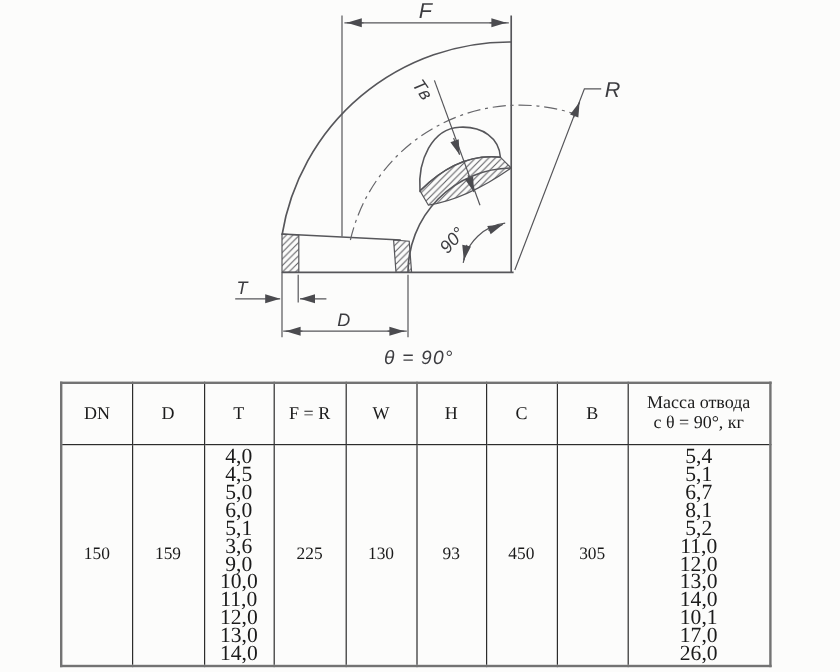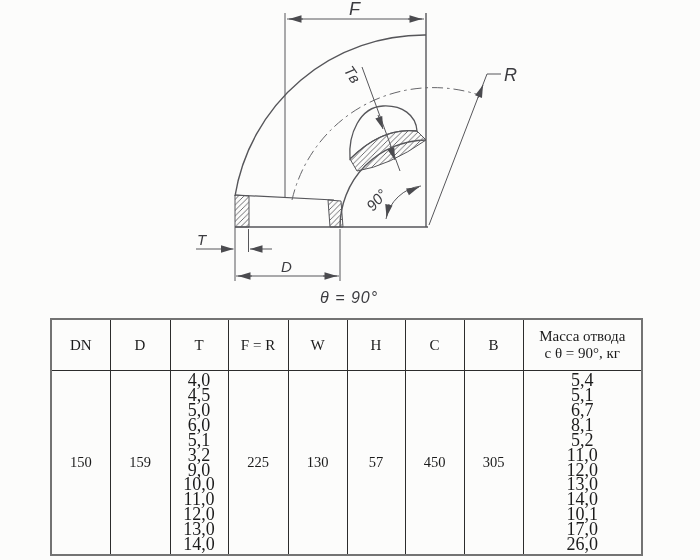--- a/index.html
+++ b/index.html
@@ -141,32 +141,32 @@
   <tr class="body-row">
     <td>150</td>
     <td>159</td>
     <td>
       <div class="vlist">
         <div>4,0</div>
         <div>4,5</div>
         <div>5,0</div>
         <div>6,0</div>
         <div>5,1</div>
-        <div>3,2</div>
+        <div>3,6</div>
         <div>9,0</div>
         <div>10,0</div>
         <div>11,0</div>
         <div>12,0</div>
         <div>13,0</div>
         <div>14,0</div>
       </div>
     </td>
     <td>225</td>
     <td>130</td>
-    <td>57</td>
+    <td>93</td>
     <td>450</td>
     <td>305</td>
     <td>
       <div class="vlist">
         <div>5,4</div>
         <div>5,1</div>
         <div>6,7</div>
         <div>8,1</div>
         <div>5,2</div>
         <div>11,0</div>

